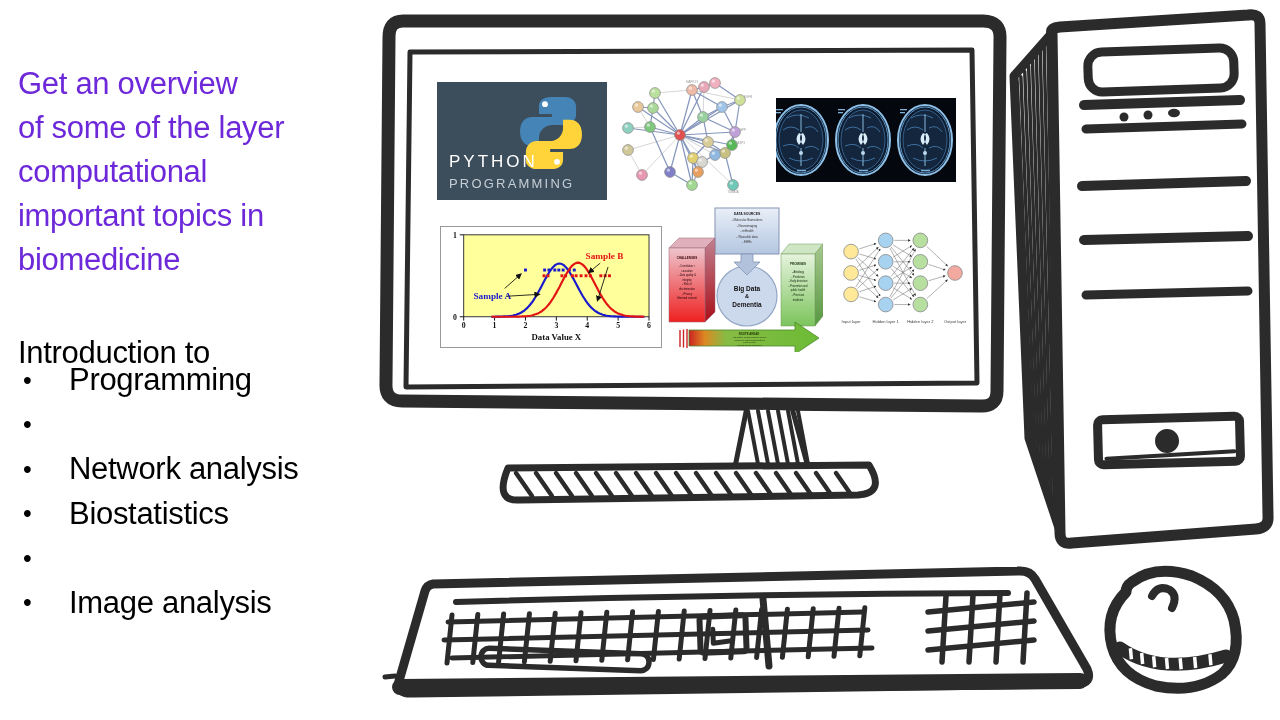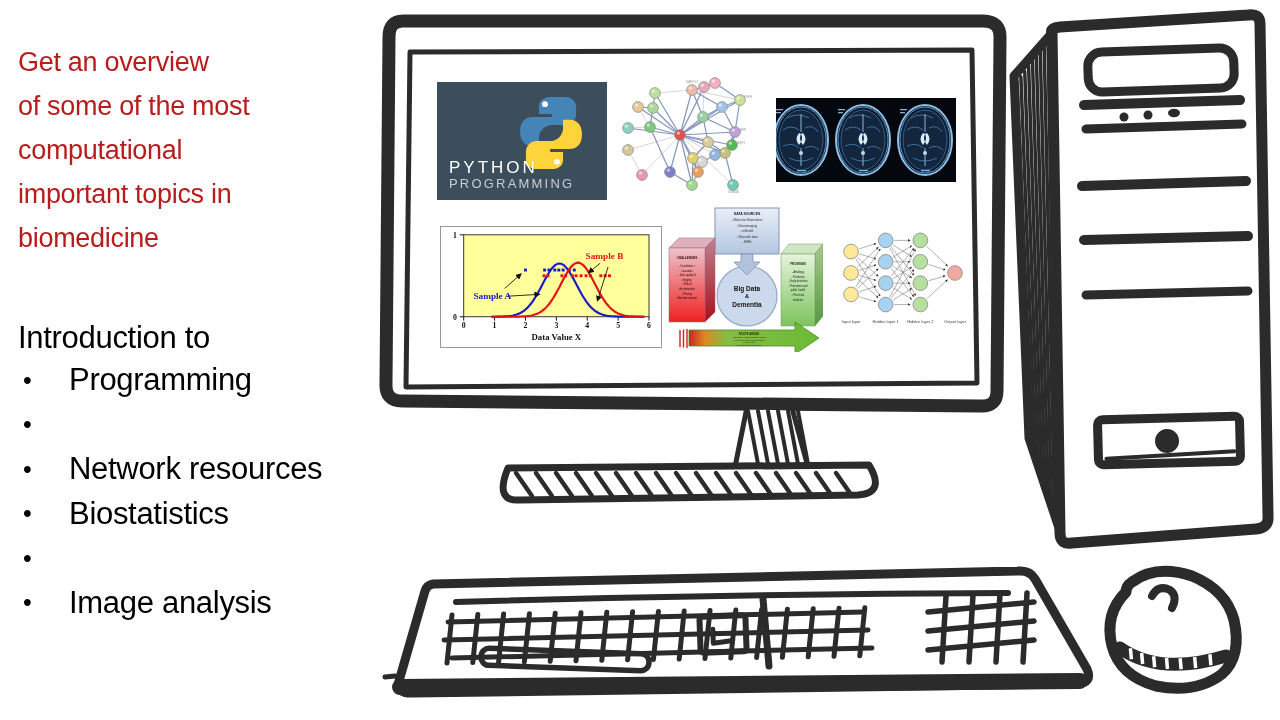--- a/index.html
+++ b/index.html
@@ -1,63 +1,63 @@
 <!DOCTYPE html>
 <html><head>
 <meta charset="utf-8">
 <style>
   html,body{margin:0;padding:0;width:1280px;height:720px;background:#fff;overflow:hidden;
     font-family:"Liberation Sans",sans-serif;position:relative}
   .abs{position:absolute}
   
-  .intro{left:18px;top:40px;font-size:27px;line-height:44px;color:#b91c1c;letter-spacing:-0.3px}
-  .list-title{left:18px;top:320px;font-size:31px;color:#000;letter-spacing:-0.3px}
+  .intro{left:18px;top:62px;font-size:31px;line-height:44px;color:#6d28d9;letter-spacing:-0.3px}
+  .list-title{left:18px;top:335px;font-size:31px;color:#000;letter-spacing:-0.3px}
   .bullets{left:18px;top:358px;width:360px}
   .bullet-row{display:flex;height:44.5px;align-items:center}
   .bullet-dot{width:46px;font-size:25px;padding-left:5px;color:#000}
   .bullet-text{font-size:31px;color:#000;letter-spacing:-0.3px}
   
   #sketch{left:0;top:0;width:1280px;height:720px;z-index:1}
   .ink{stroke:#2b2b2b;stroke-linecap:round;stroke-linejoin:round;fill:none}
   .inkf{fill:#ffffff;stroke:#2b2b2b;stroke-linecap:round;stroke-linejoin:round}
   
   .card{position:absolute;z-index:2}
   #python-card{left:437px;top:82px;width:170px;height:118px;background:#3c4d5c}
-  .py-title{position:absolute;left:12px;top:76px;font-size:17px;letter-spacing:3px;color:#fff}
+  .py-title{position:absolute;left:12px;top:70px;font-size:17px;letter-spacing:3px;color:#fff}
   .py-sub{position:absolute;left:12px;top:94px;font-size:13px;letter-spacing:2.2px;color:#c7cfd6}
   #py-logo{position:absolute;left:66px;top:8px;width:96px;height:86px}
   #network-card{left:616px;top:76px;width:166px;height:130px;background:#fff}
   #mri-card{left:776px;top:98px;width:180px;height:84px;background:#04070d}
   #stats-card{left:440px;top:226px;width:222px;height:122px;background:#fff;border:1.5px solid #999;box-sizing:border-box}
   #bigdata-card{left:663px;top:202px;width:160px;height:150px;background:#fff}
   #nn-card{left:836px;top:220px;width:132px;height:108px;background:#fff}
   svg{display:block}
 </style>
 </head>
 <body>
 
 <div class="abs intro">
   <div>Get an overview</div>
-  <div>of some of the most</div>
+  <div>of some of the layer</div>
   <div>computational</div>
   <div>important topics in</div>
   <div>biomedicine</div>
 </div>
 <div class="abs list-title">Introduction to</div>
 <div class="abs bullets">
   <div class="bullet-row">
       <span class="bullet-dot">•</span>
       <span class="bullet-text">Programming</span>
     </div>
   <div class="bullet-row">
       <span class="bullet-dot">•</span>
     </div>
   <div class="bullet-row">
       <span class="bullet-dot">•</span>
-      <span class="bullet-text">Network resources</span>
+      <span class="bullet-text">Network analysis</span>
     </div>
   <div class="bullet-row">
       <span class="bullet-dot">•</span>
       <span class="bullet-text">Biostatistics</span>
     </div>
   <div class="bullet-row">
       <span class="bullet-dot">•</span>
     </div>
   <div class="bullet-row">
       <span class="bullet-dot">•</span>

